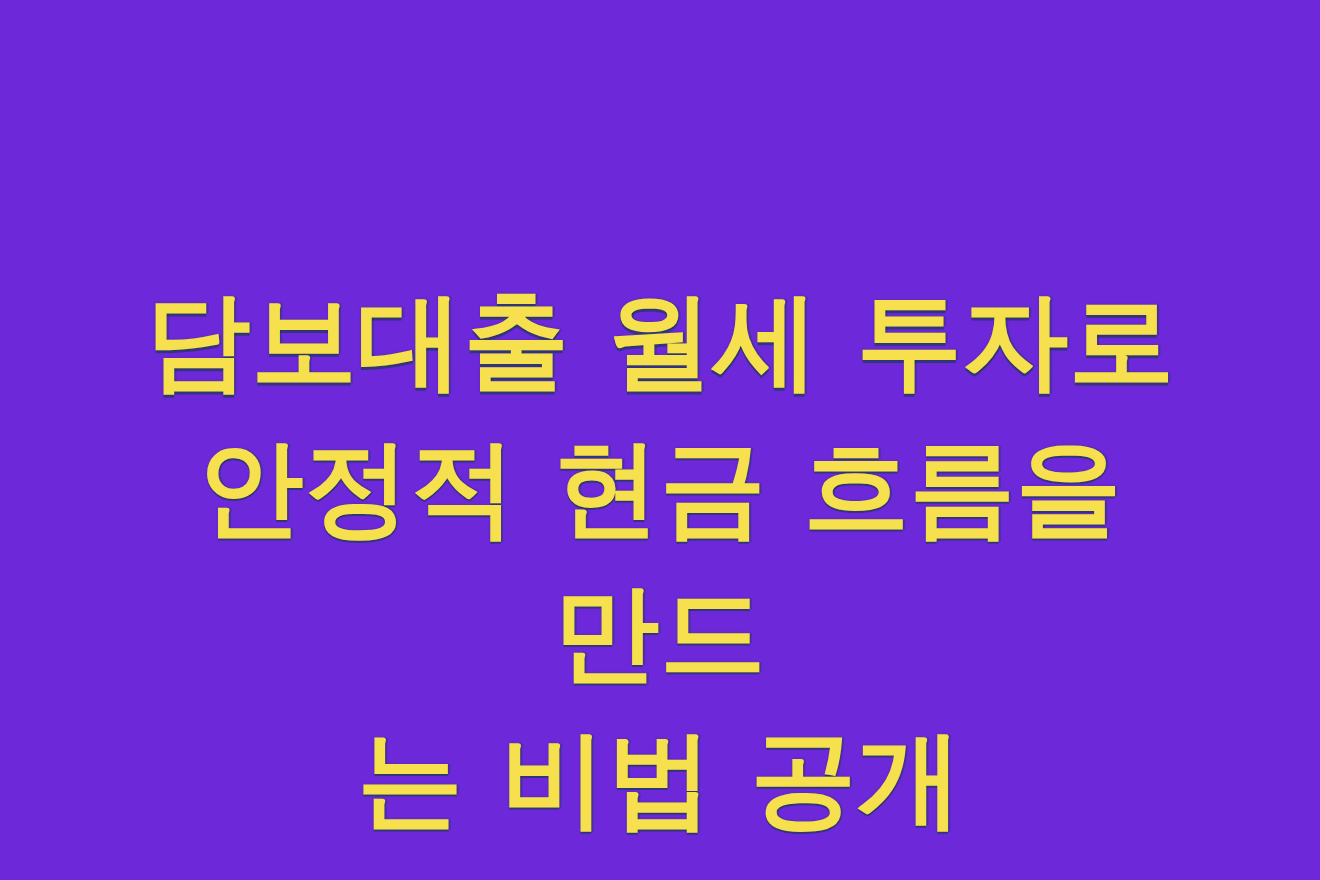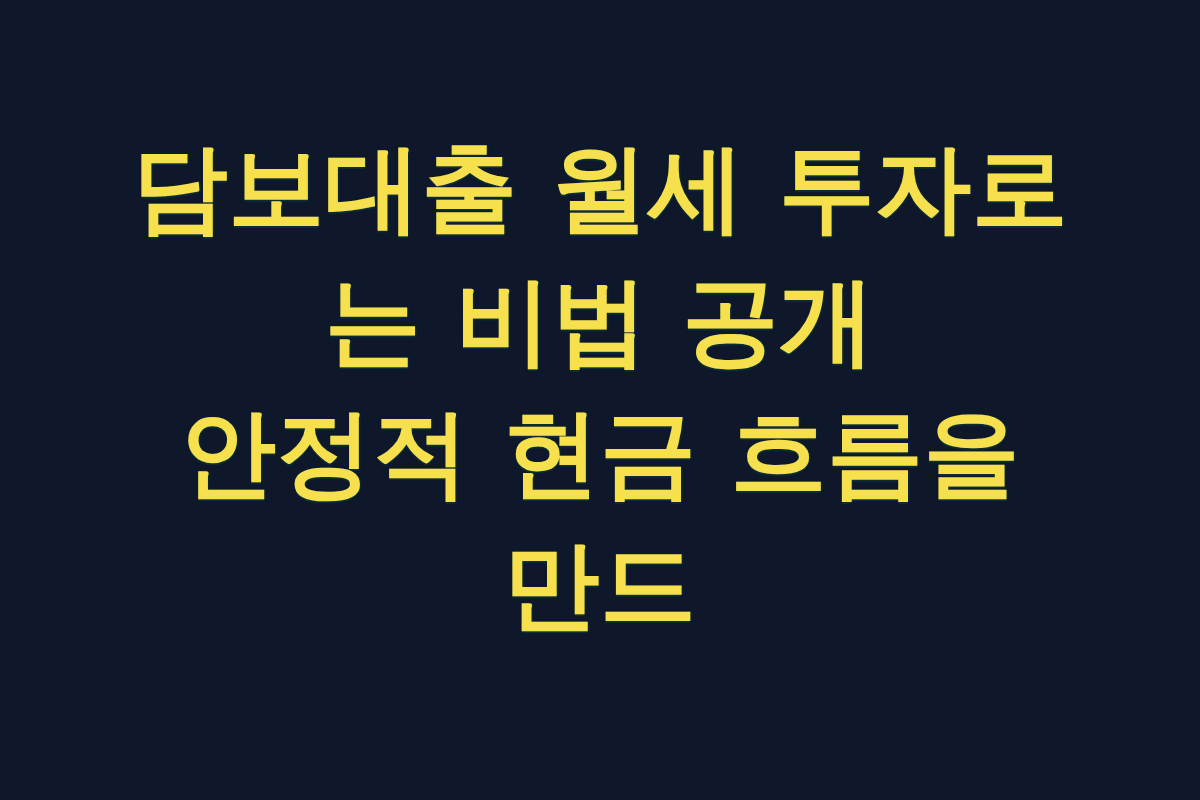--- a/index.html
+++ b/index.html
@@ -43,19 +43,19 @@
       0 0 2px rgba(8, 62, 57, 0.35);
     -webkit-font-smoothing: antialiased;
   }
   #headline .ln {
     display: block;
   }
 </style>
 </head>
 <body style="background: rgb(17, 106, 99);">
 
-<div id="card" style="background: #0f172a;">
+<div id="card" style="background: #6d28d9; align-items: flex-end;">
   <h1 id="headline" style="color: rgb(247, 224, 77);">
     <span class="ln">담보대출 월세 투자로</span>
+    <span class="ln">안정적 현금 흐름을 만드</span>
     <span class="ln">는 비법 공개</span>
-    <span class="ln">안정적 현금 흐름을 만드</span>
   </h1>
 </div>
 
 </body></html>

